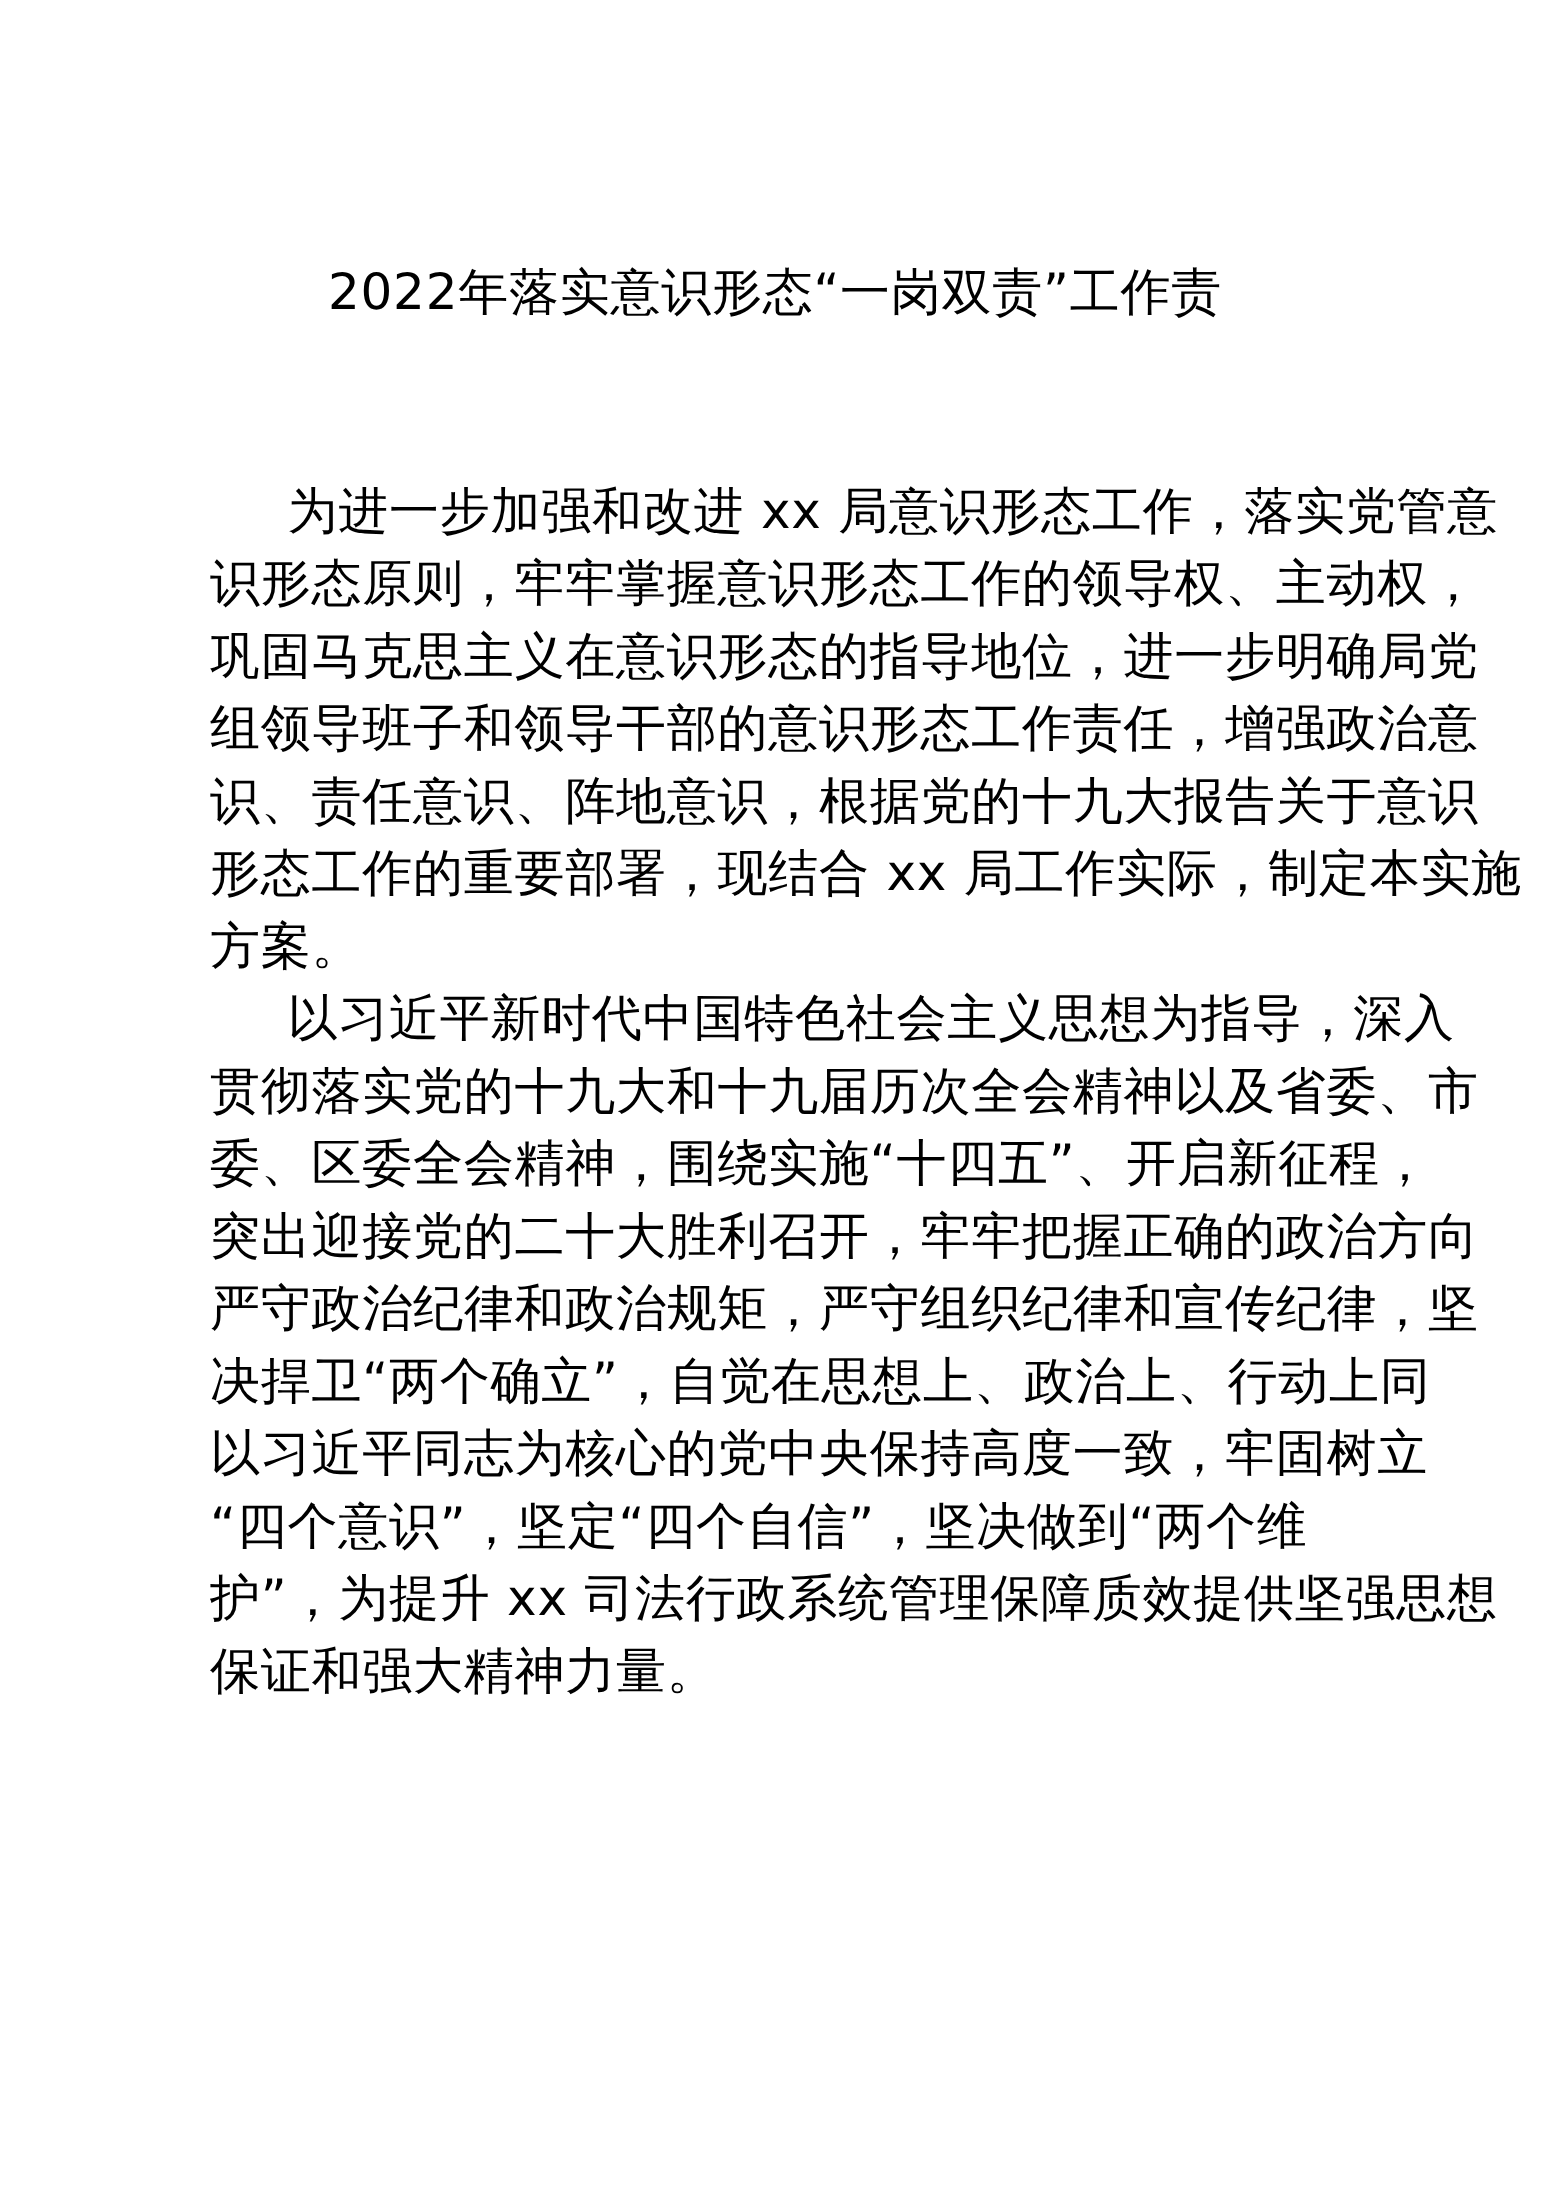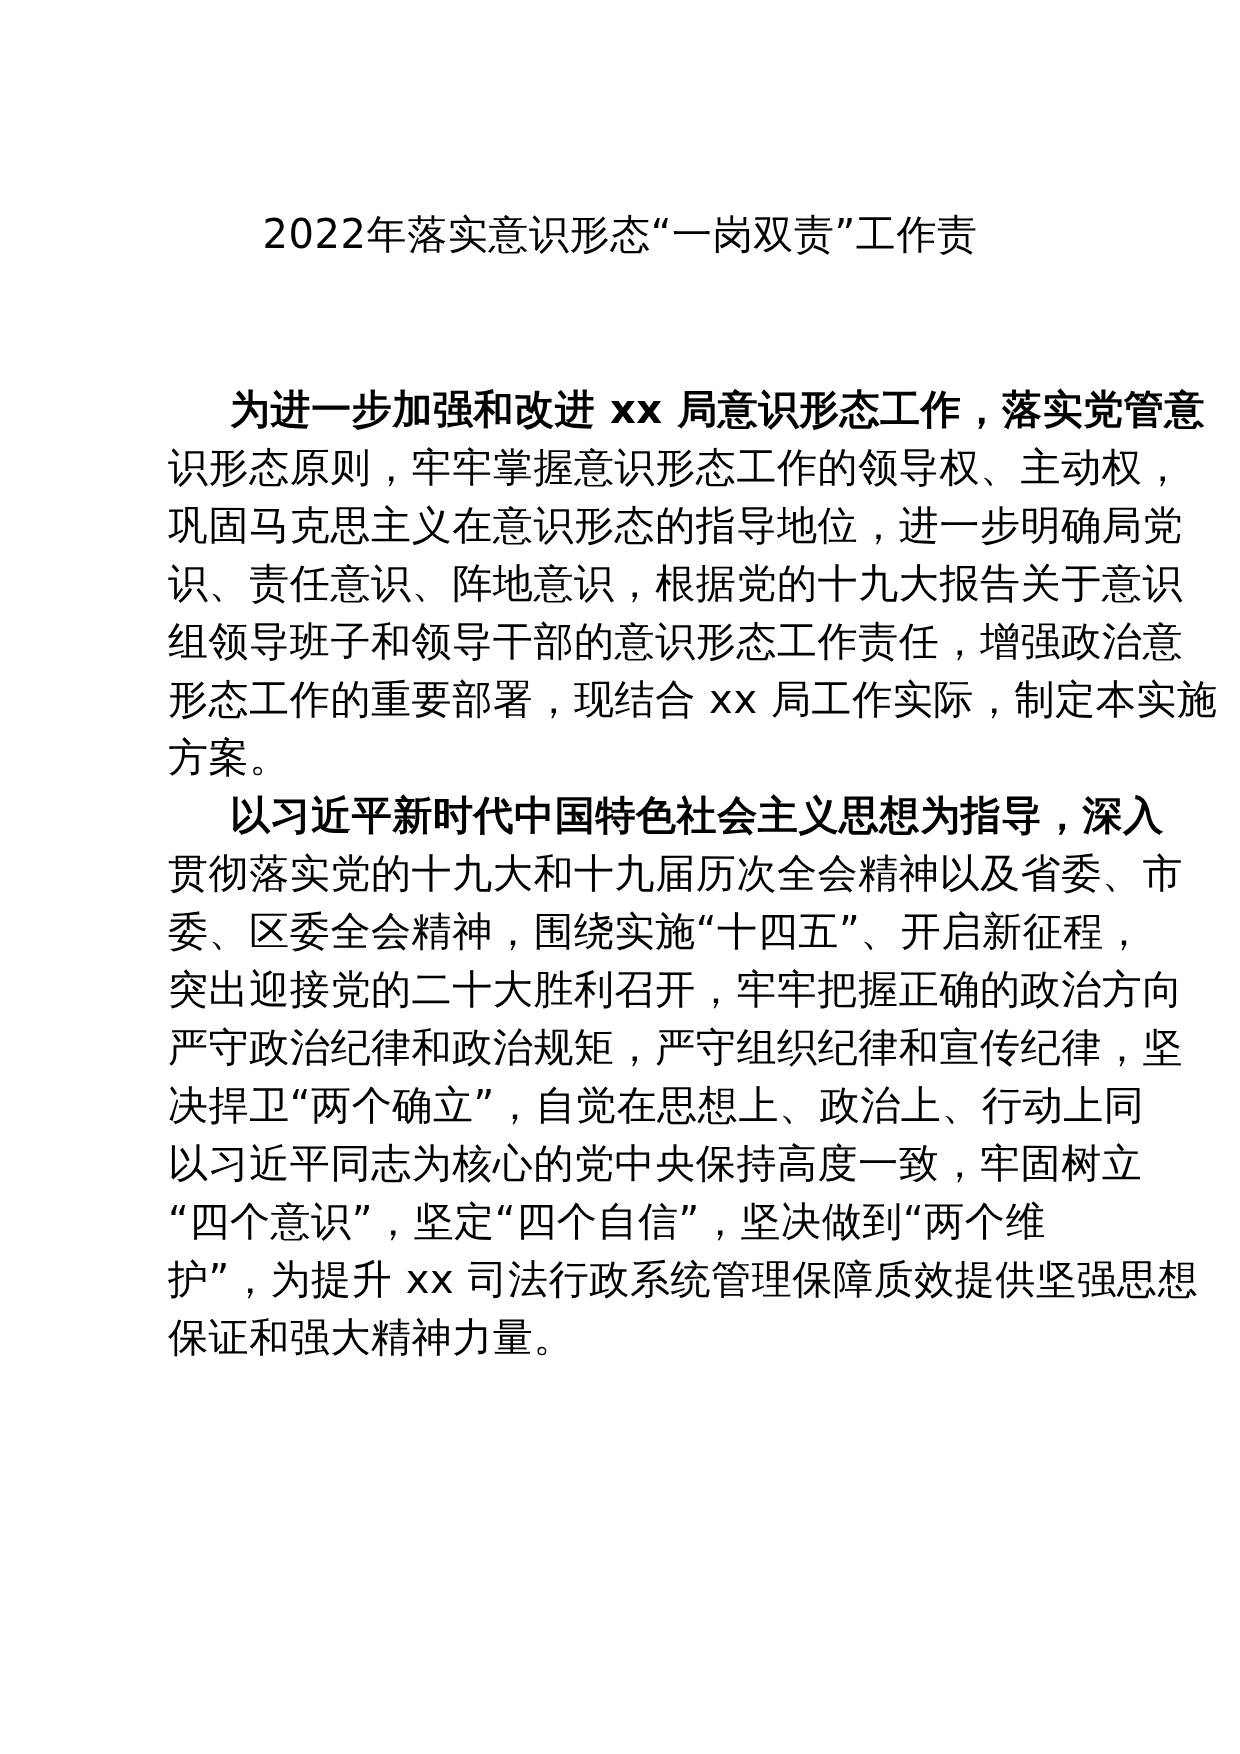--- a/index.html
+++ b/index.html
@@ -43,39 +43,39 @@
       width: 776px;
     }
     .line {
       display: block;
       height: 58px;
       line-height: 58px;
       font-size: 40px;
       white-space: nowrap;
       letter-spacing: 0.6px;
     }
-    .indent { padding-left: 62px; font-weight: bold; }
+    .indent { padding-left: 62px; }
     .heading { }
   </style>
 </head>
 <body>
 
 <div class="page">
 
   <h1 class="title">
     <span class="line">2022年落实意识形态“一岗双责”工作责</span>
   </h1>
 
   <div class="body-text">
     <div>
       <span class="line indent">为进一步加强和改进 xx 局意识形态工作，落实党管意</span>
       <span class="line">识形态原则，牢牢掌握意识形态工作的领导权、主动权，</span>
       <span class="line">巩固马克思主义在意识形态的指导地位，进一步明确局党</span>
+      <span class="line">组领导班子和领导干部的意识形态工作责任，增强政治意</span>
       <span class="line">识、责任意识、阵地意识，根据党的十九大报告关于意识</span>
-      <span class="line">组领导班子和领导干部的意识形态工作责任，增强政治意</span>
       <span class="line">形态工作的重要部署，现结合 xx 局工作实际，制定本实施</span>
       <span class="line">方案。</span>
     </div>
 
 
     <div>
       <span class="line indent">以习近平新时代中国特色社会主义思想为指导，深入</span>
       <span class="line">贯彻落实党的十九大和十九届历次全会精神以及省委、市</span>
       <span class="line">委、区委全会精神，围绕实施“十四五”、开启新征程，</span>
       <span class="line">突出迎接党的二十大胜利召开，牢牢把握正确的政治方向</span>

